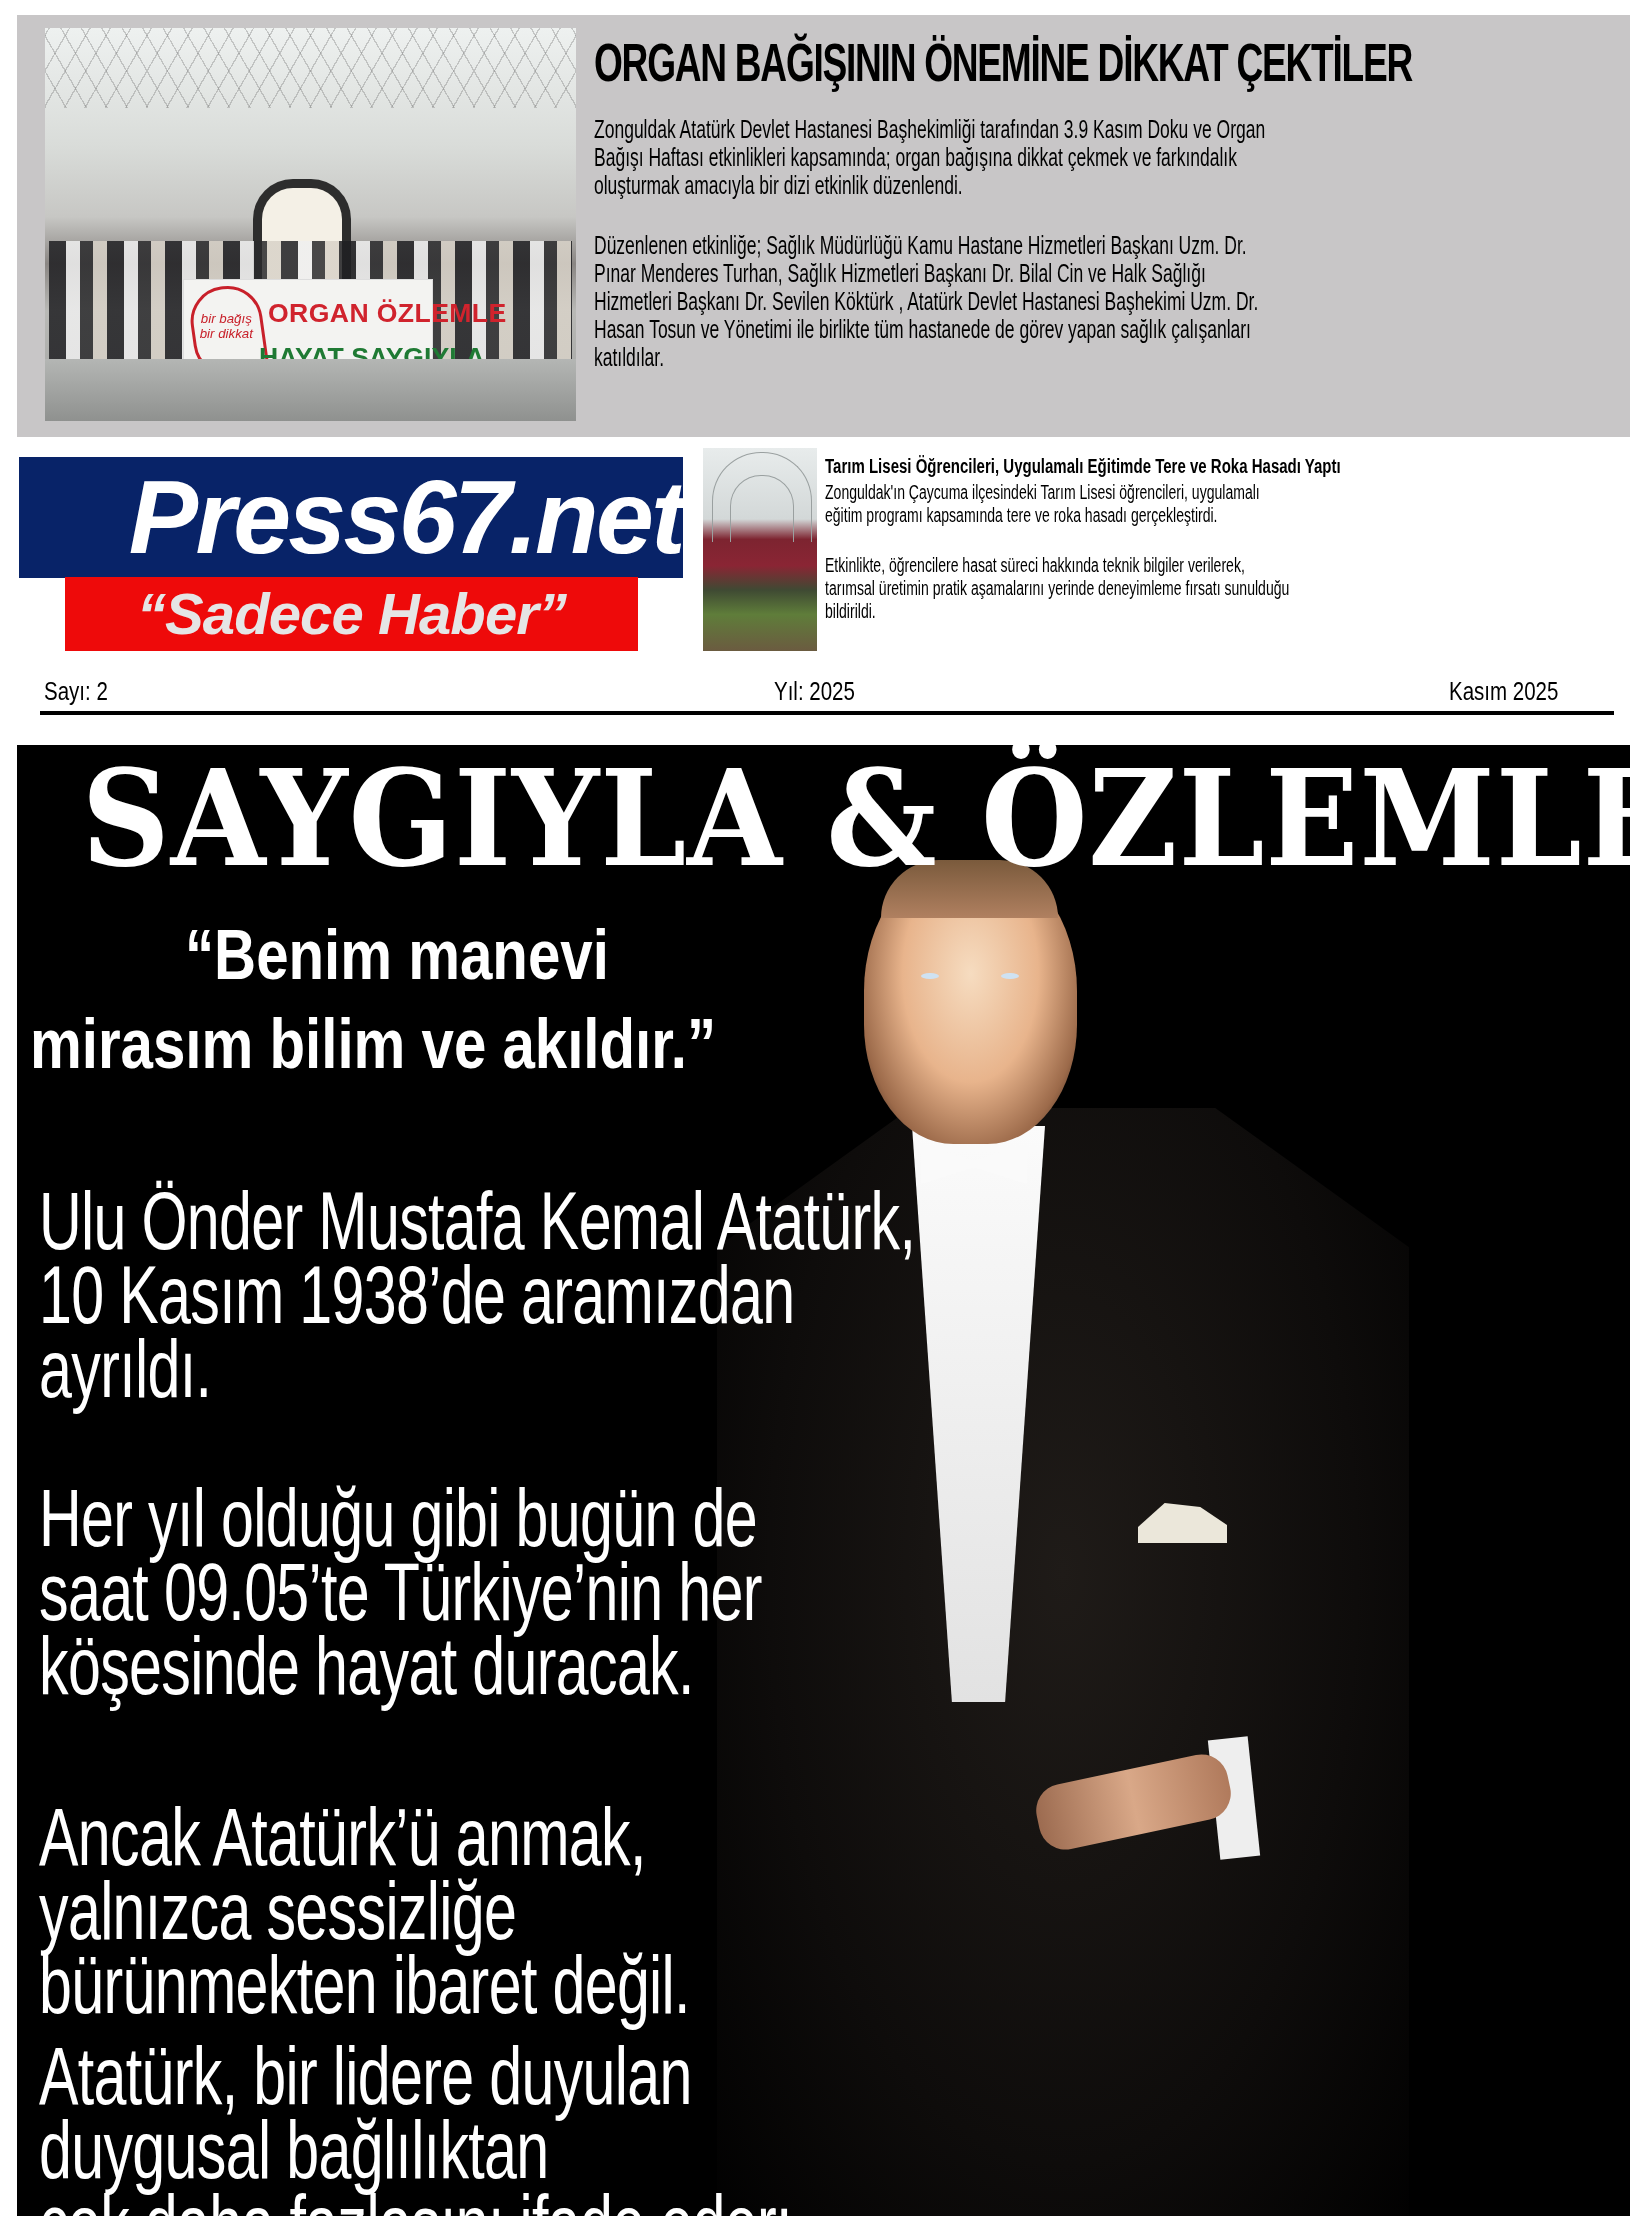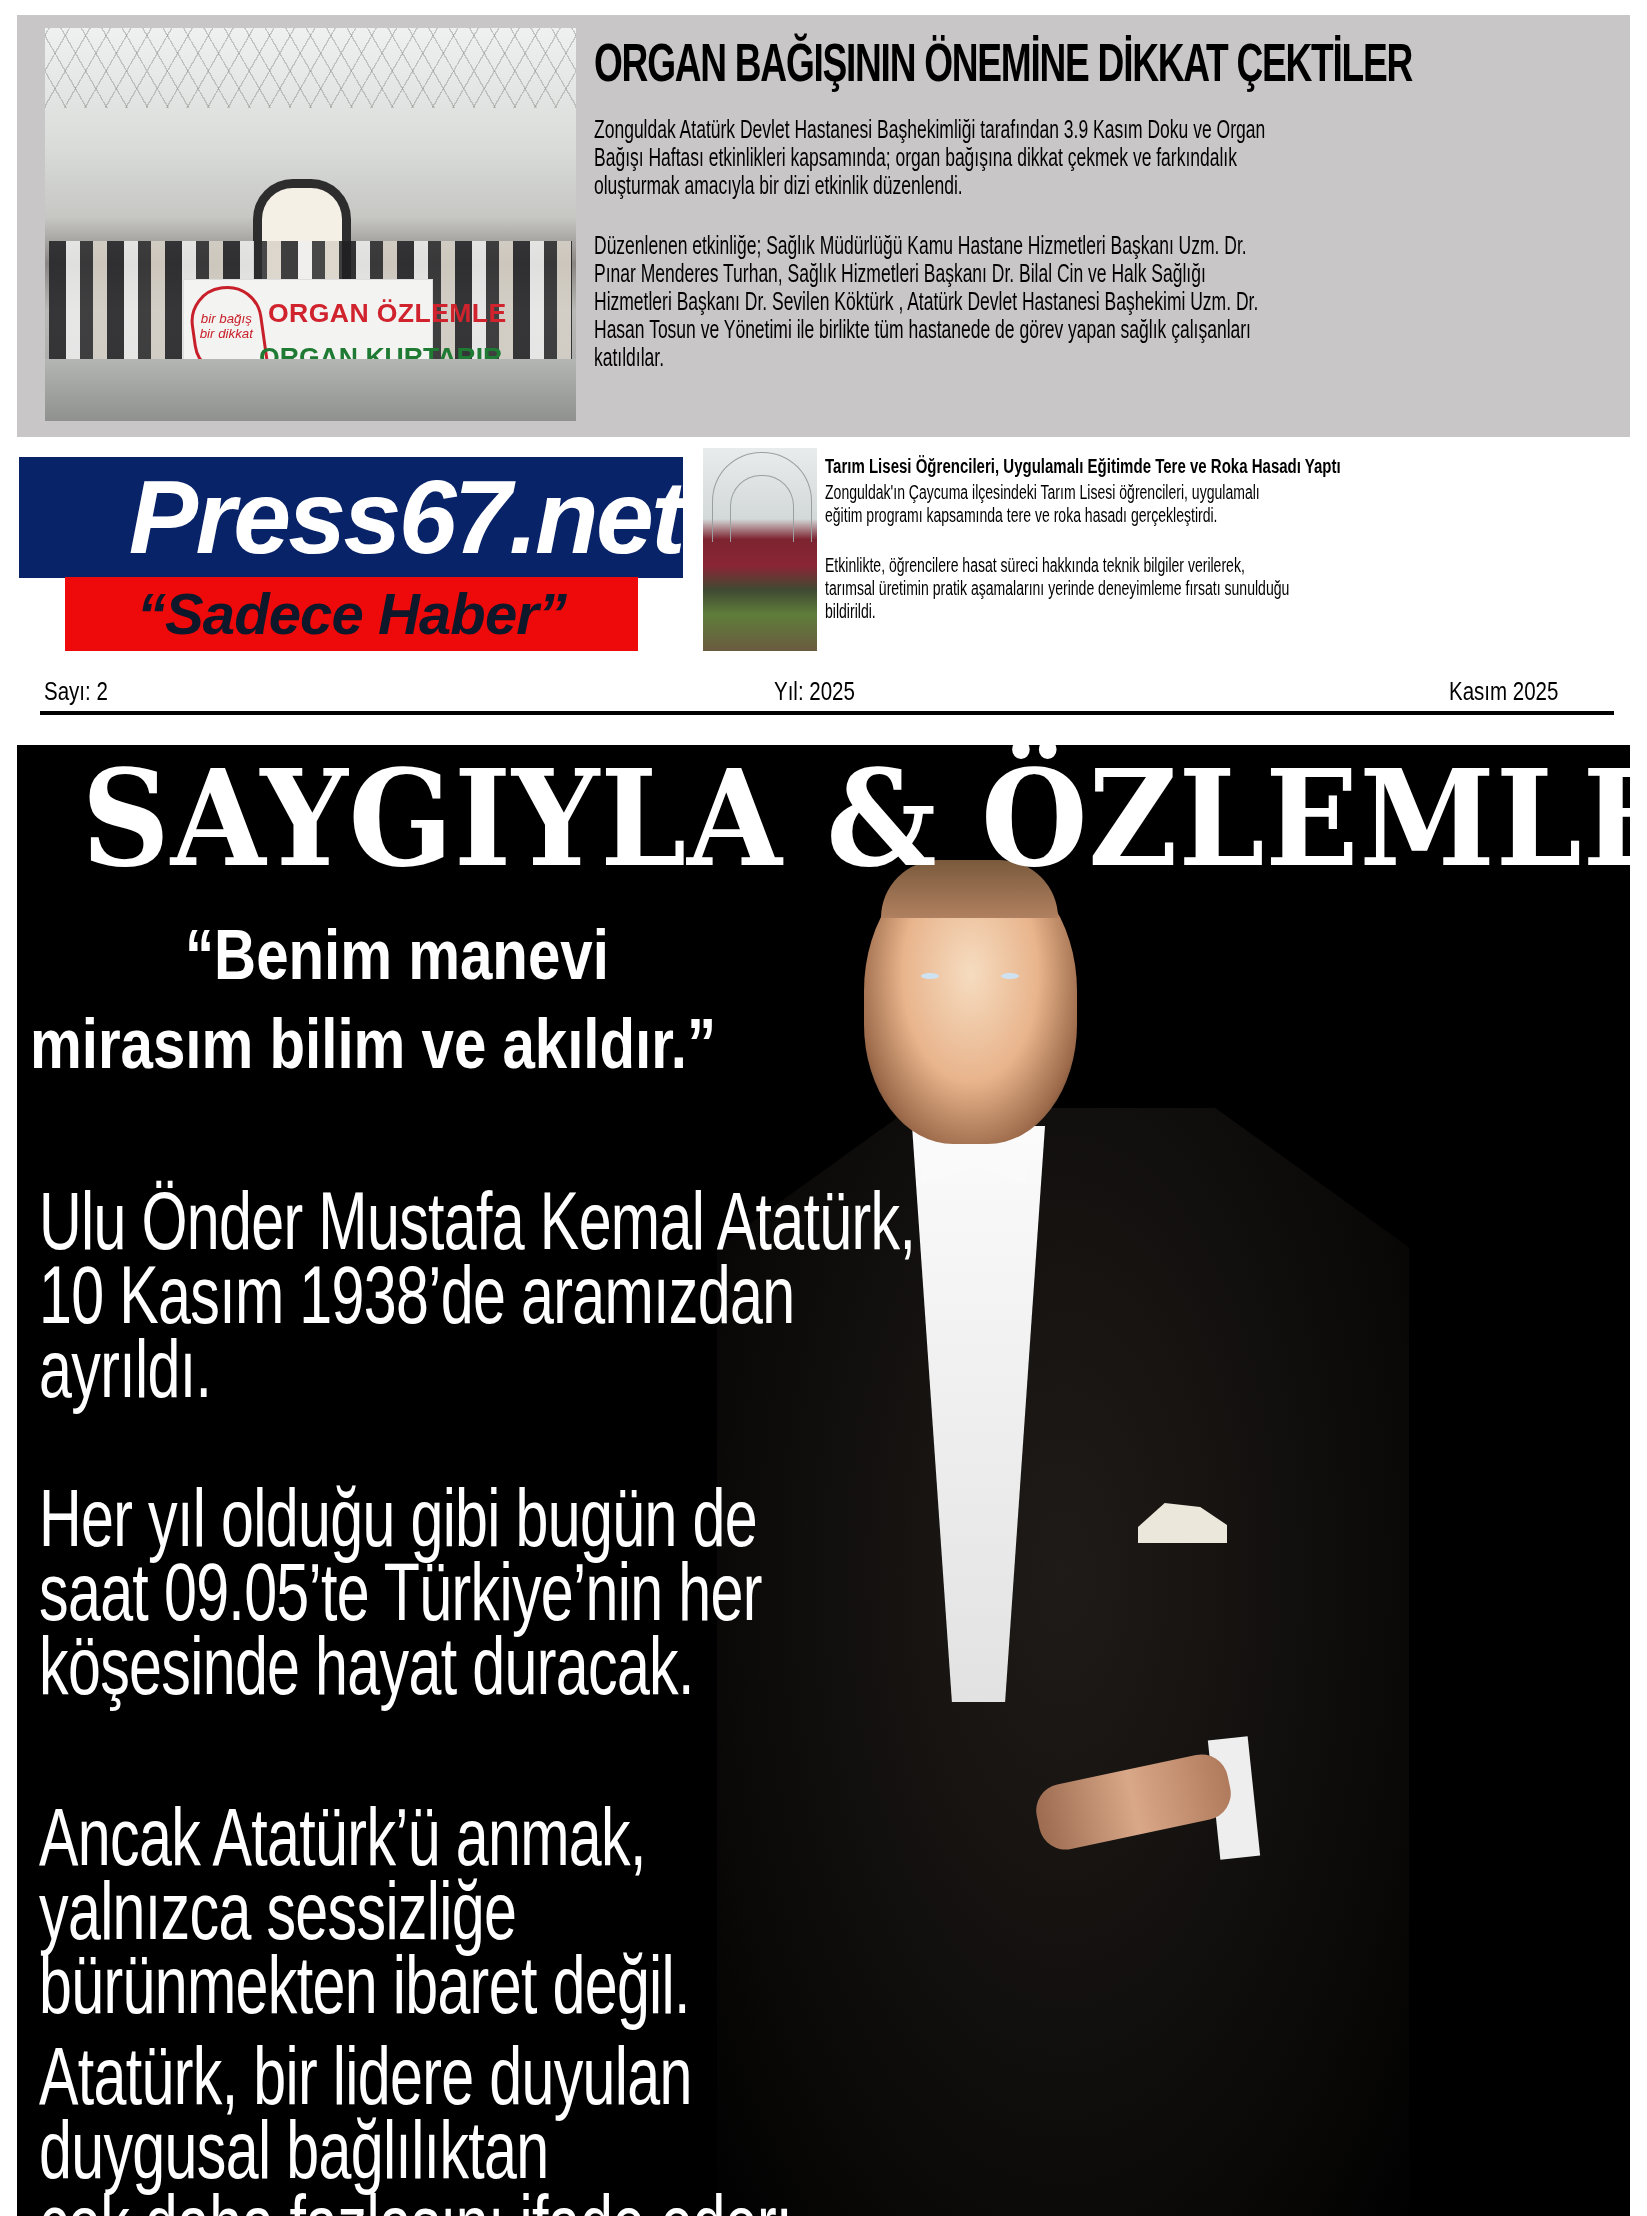--- a/index.html
+++ b/index.html
@@ -25,21 +25,21 @@
 
   #organ-title { left:594px; top:17.7px; width:1020px; font-weight:bold; font-size:53px; line-height:89px; color:#000; letter-spacing:-1.8px; transform:scaleX(0.70); transform-origin:left center; white-space:nowrap; font-family:"Liberation Sans", sans-serif; }
   .organ-para { left:594px; width:1463px; font-size:25px; line-height:28px; color:#000; transform:scaleX(0.70); transform-origin:left top; }
   #organ-p1 { top:115px; }
   #organ-p2 { top:231px; }
 
   
   #logo-navy { left:19px; top:457px; width:664px; height:121px; background:#082368; overflow:hidden; }
   #logo-main { left:0; top:0; width:100%; height:121px; color:#fff; font-weight:bold; font-size:104px; line-height:121px; text-align:right; letter-spacing:-2.7px;font-style:italic; }
   #logo-red { left:65px; top:577px; width:573px; height:74px; background:#ee0a0a; }
-  #logo-tag { left:0; top:0; width:100%; height:59px; color:#0f172a; font-weight:bold; font-style:italic; font-size:58px; line-height:74px; text-align:center; letter-spacing:-0.9px; }
+  #logo-tag { left:0; top:0; width:100%; height:59px; color:#e5e5e5; font-weight:bold; font-style:italic; font-size:58px; line-height:74px; text-align:center; letter-spacing:-0.9px; }
 
   #farm-photo { left:703px; top:448px; width:114px; height:203px; overflow:hidden;
     background:linear-gradient(180deg,#e8ecec 0%,#d3d8d8 35%,#7d2430 45%,#8a2534 58%,#3f4a33 70%,#5f7d3a 82%,#6b5b40 100%); }
   #farm-photo .arch1 { position:absolute; left:8.9px; top:4.4px; width:98px; height:89px; border:1.3px solid #9aa0a0; border-bottom:none; border-radius:49px 49px 0 0; }
   #farm-photo .arch2 { position:absolute; left:26.6px; top:26.6px; width:62px; height:66px; border:1.3px solid #9aa0a0; border-bottom:none; border-radius:31px 31px 0 0; }
 
   #farm-title { left:825px; top:453px; width:1064px; font-weight:bold; font-size:19.5px; line-height:26.6px; color:#000; transform:scaleX(0.77); transform-origin:left top; white-space:nowrap; }
   .farm-para { left:825px; width:1241px; font-size:19.5px; line-height:23px; color:#000; transform:scaleX(0.72); transform-origin:left top; white-space:nowrap; }
   #farm-p1 { top:481px; }
   #farm-p2 { top:554px; }
@@ -83,21 +83,21 @@
 
 <div id="top-story" class="abs">
   <div id="organ-photo" class="abs">
     <div class="net"></div>
     <div class="arch"></div>
     <div class="crowd"></div>
     <div class="banner">
       <div class="heart"></div>
       <div class="heart-txt">bir bağış bir dikkat</div>
       <div class="b1">ORGAN ÖZLEMLE</div>
-      <div class="b2">ORGAN KURTARIR</div>
+      <div class="b2">HAYAT SAYGIYLA</div>
     </div>
     <div class="floor"></div>
   </div>
 </div>
 
 <div id="organ-title" class="abs">ORGAN BAĞIŞININ ÖNEMİNE DİKKAT ÇEKTİLER</div>
 
 <div id="organ-p1" class="abs organ-para">
   <div>Zonguldak Atatürk Devlet Hastanesi  Başhekimliği tarafından 3.9 Kasım Doku ve Organ</div>
   <div>Bağışı Haftası etkinlikleri kapsamında; organ bağışına dikkat çekmek ve farkındalık</div>

